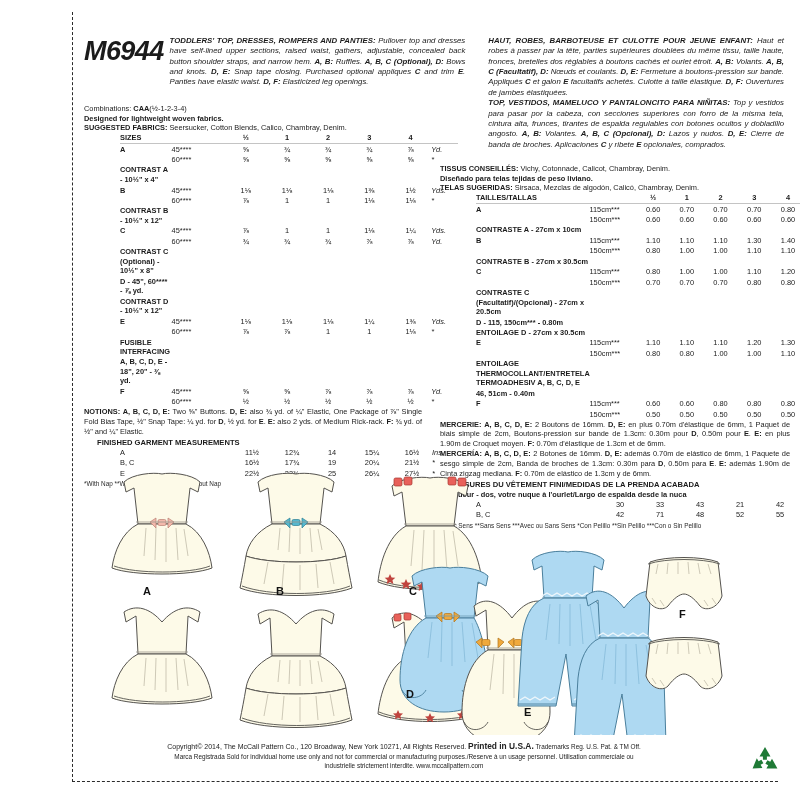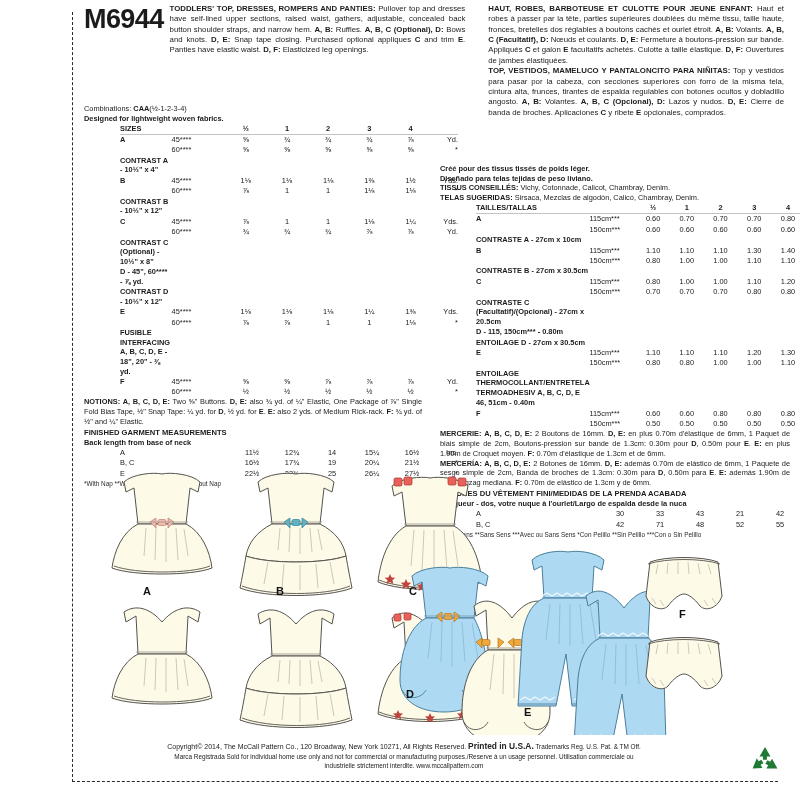--- a/index.html
+++ b/index.html
@@ -13,21 +13,21 @@
 
   
   .cutline{
     position:absolute;left:72px;top:12px;right:22px;bottom:18px;
     border-left:1.5px dashed #2b2b2b;
     border-bottom:1.5px dashed #2b2b2b;
     pointer-events:none;
   }
 
   
-  .header{position:absolute;left:84px;top:4px;width:700px;display:flex;}
+  .header{position:absolute;left:84px;top:36px;width:700px;display:flex;font-style:italic;}
   .pattern-no{
     font-size:27px;font-weight:bold;letter-spacing:-0.6px;
     font-family:"Liberation Sans", sans-serif;
     line-height:1;margin-right:6px;white-space:nowrap;
     padding-top:2px;
   }
   .hdr-cols{display:flex;flex:1;gap:23px;}
   .hdr-col{flex:1;font-size:7.8px;line-height:1.33;text-align:justify;}
   .hdr-col b{font-weight:bold;}
   .desc-title{font-weight:bold;}
@@ -40,26 +40,26 @@
 
   .line{margin:0;}
   .b{font-weight:bold;}
 
   
   table.yd{width:100%;border-collapse:collapse;font-size:7.4px;margin-left:36px;}
   table.yd td{padding:0.4px 0;vertical-align:top;}
   td.lbl{width:13px;font-weight:bold;}
   td.wid{width:52px;}
   td.num{width:40px;text-align:center;}
-  td.unit{width:26px;text-align:right;}
+  td.unit{width:26px;text-align:left;font-style:italic;}
   tr.hdr td{font-weight:bold;}
   tr.sizerow td{border-bottom:0.8px solid #c4c4c4;}
   .sub{font-weight:bold;font-size:7.4px;padding-top:1px;display:block;}
 
-  .sect-title{font-weight:bold;font-size:7.6px;margin-top:1.5px;}
+  .sect-title{font-weight:bold;font-size:7.6px;margin-top:1.5px;margin-left:13px;}
   .notions{font-size:7.4px;line-height:1.32;text-align:justify;}
   .footnote{font-size:6.4px;color:#2a2a2a;margin-top:1.5px;}
 
   
   .illus{position:absolute;left:96px;top:470px;width:640px;height:265px;}
 
   
   .footer{
     position:absolute;left:84px;top:740px;width:640px;
     text-align:center;font-size:6.4px;line-height:1.45;color:#222;
@@ -94,20 +94,24 @@
 
   <div class="cols">
 
     <div class="col col-left">
 
       <div class="line">
         <span>Combinations:</span>
         <b>CAA</b><span>(½-1-2-3-4)</span>
       </div>
       <div class="line b">Designed for lightweight woven fabrics.</div>
+      <div class="line">
+        <b>SUGGESTED FABRICS:</b>
+        <span>Seersucker, Cotton Blends, Calico, Chambray, Denim.</span>
+      </div>
 
       <table class="yd">
         <tbody>
             <tr class="hdr sizerow">
           <td class="lbl" colspan="2">SIZES</td>
           <td class="num">½</td>
           <td class="num">1</td>
           <td class="num">2</td>
           <td class="num">3</td>
           <td class="num">4</td>
@@ -235,21 +239,20 @@
             </tr>
           </tbody>
       </table>
 
       <div class="notions">
         <b>NOTIONS:</b>
         <span><b>A, B, C, D, E:</b> Two ⅝" Buttons. <b>D, E:</b> also ¾ yd. of ¼" Elastic, One Package of ⅞" Single Fold Bias Tape, ½" Snap Tape: ¼ yd. for <b>D</b>, ½ yd. for <b>E</b>. <b>E:</b> also 2 yds. of Medium Rick-rack. <b>F:</b> ¾ yd. of ½" and ¼" Elastic.</span>
       </div>
 
       <div class="sect-title">FINISHED GARMENT MEASUREMENTS</div>
-      <div class="line b">Back length from base of neck</div>
 
       <table class="yd">
         <tbody id="left-finished">
             <tr>
               <td class="lbl" colspan="2" style="font-weight: normal;">A</td>
               <td class="num">11½</td>
               <td class="num">12¾</td>
               <td class="num">14</td>
               <td class="num">15¼</td>
               <td class="num">16½</td>
@@ -276,26 +279,25 @@
           </tbody>
       </table>
 
       <div class="footnote">*With Nap **Without Nap ***With or Without Nap</div>
     </div>
 
     <div class="col col-right">
 
       <div style="height:60px"></div>
 
-      <div class="line b">Créé pour des tissus tissés de poids léger.</div>
-      <div class="line b">Diseñado para telas tejidas de peso liviano.</div>
       <div class="line">
         <b>TISSUS CONSEILLÉS:</b>
         <span>Vichy, Cotonnade, Calicot, Chambray, Denim.</span>
       </div>
+      <div class="line b">Diseñado para telas tejidas de peso liviano.</div>
       <div class="line">
         <b>TELAS SUGERIDAS:</b>
         <span>Sirsaca, Mezclas de algodón, Calicó, Chambray, Denim.</span>
       </div>
 
       <table class="yd">
         <tbody>
             <tr class="hdr sizerow">
           <td class="lbl" colspan="2">TAILLES/TALLAS</td>
           <td class="num">½</td>

